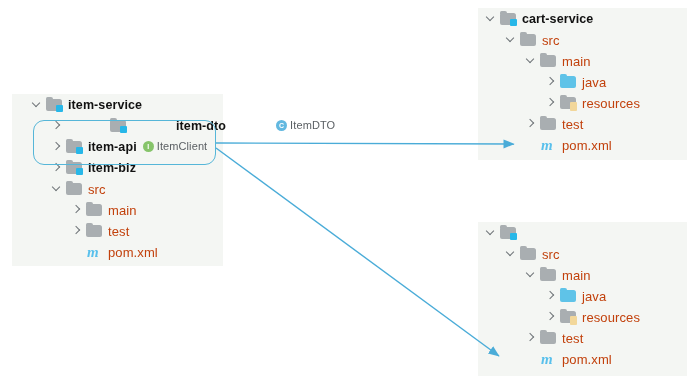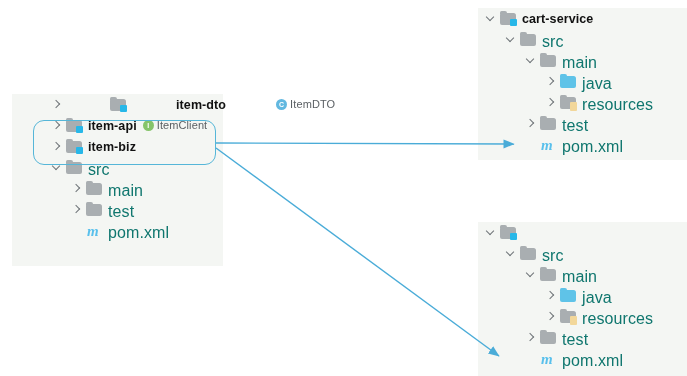--- a/index.html
+++ b/index.html
@@ -120,21 +120,21 @@
     left: 1px; top: -2px;
     font-family: "Liberation Serif", serif;
     font-style: italic;
     font-weight: bold;
     font-size: 15px;
     color: #59c0ec;
     line-height: 18px;
   }
 
   
-  .lbl { font-size: 16px; color: #0f766e; letter-spacing: 0.1px; }
+  .lbl { font-size: 13px; color: #c2410c; letter-spacing: 0.1px; }
   .lbl.bold { font-weight: bold; font-size: 12.5px; color: #111; }
 
   
   .badge-wrap {
     display: flex;
     align-items: center;
     margin-left: 6px;
   }
   .cbadge {
     width: 11px; height: 11px;
@@ -175,20 +175,27 @@
     left: 0; top: 0;
     width: 687px; height: 376px;
     pointer-events: none;
   }
 </style>
 </head>
 <body>
 
 <div class="panel" id="panel-item">
   <div class="tree" id="tree-item" style="padding-top: 4px;">
+      <div class="row" style="padding-left: 18px;">
+        <span class="chev down"></span>
+        <span class="ico module">
+          <span class="fld"></span>
+        </span>
+        <span class="lbl bold">item-service</span>
+      </div>
       <div class="row" style="padding-left: 38px; gap: 44px;">
         <span class="chev"></span>
         <span class="ico module">
           <span class="fld"></span>
         </span>
         <span class="lbl bold">item-dto</span>
         <span class="badge-wrap">
           <span class="cbadge cls">C</span>
           <span class="btext">ItemDTO</span>
         </span>

